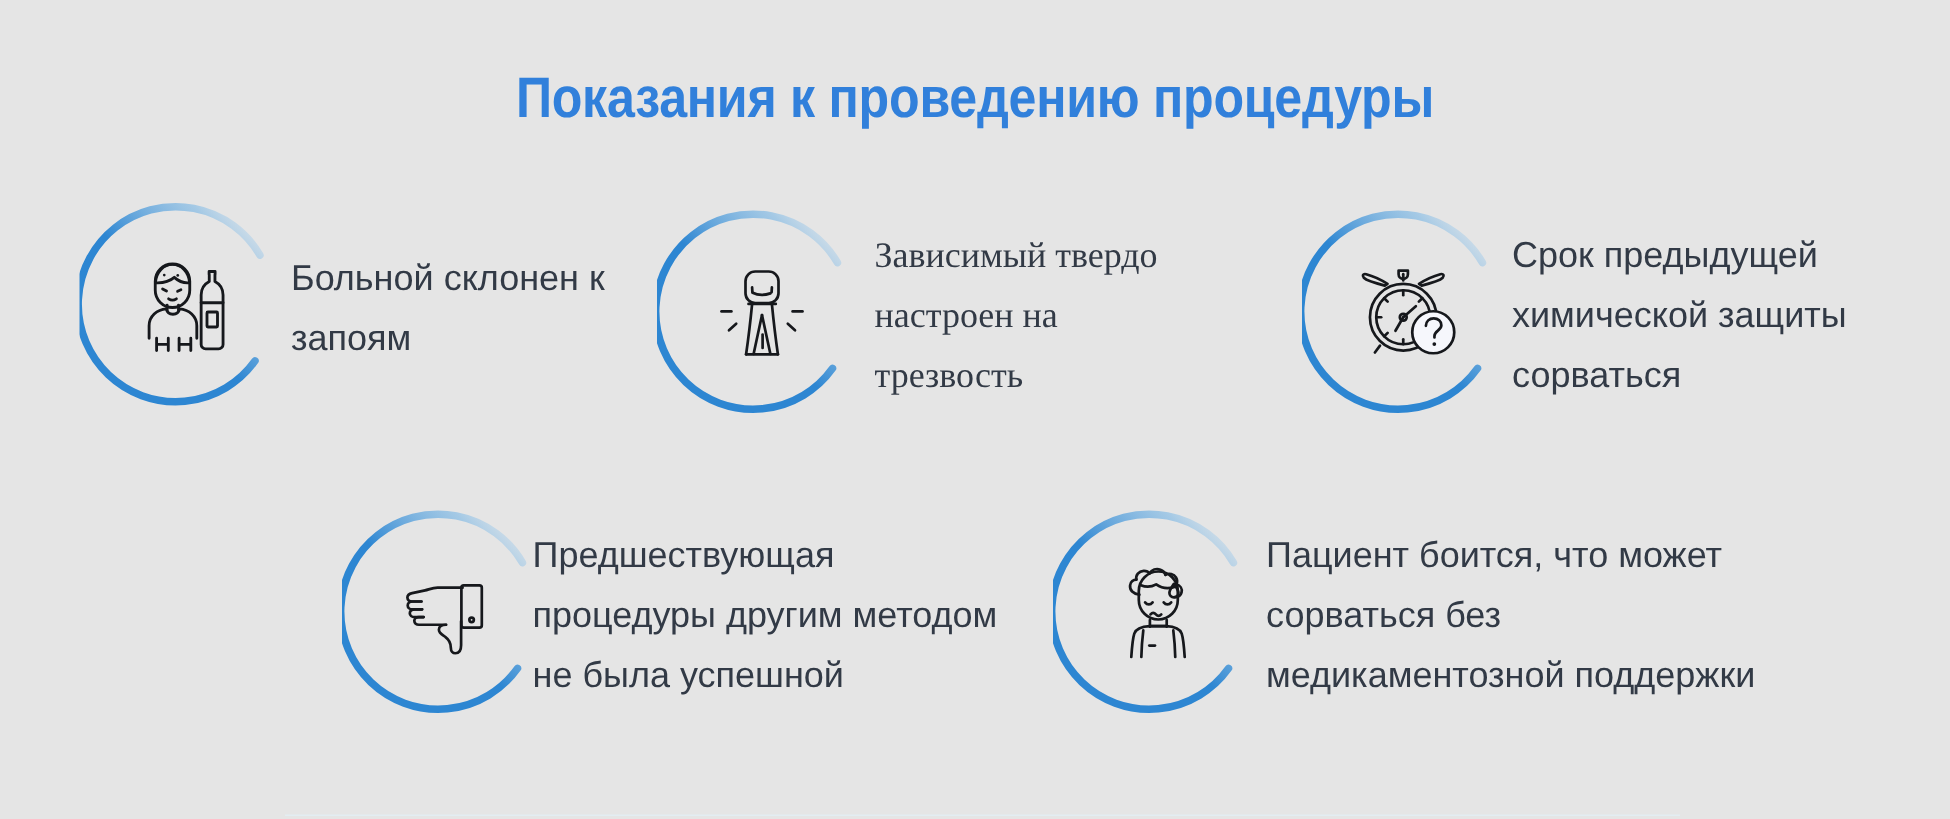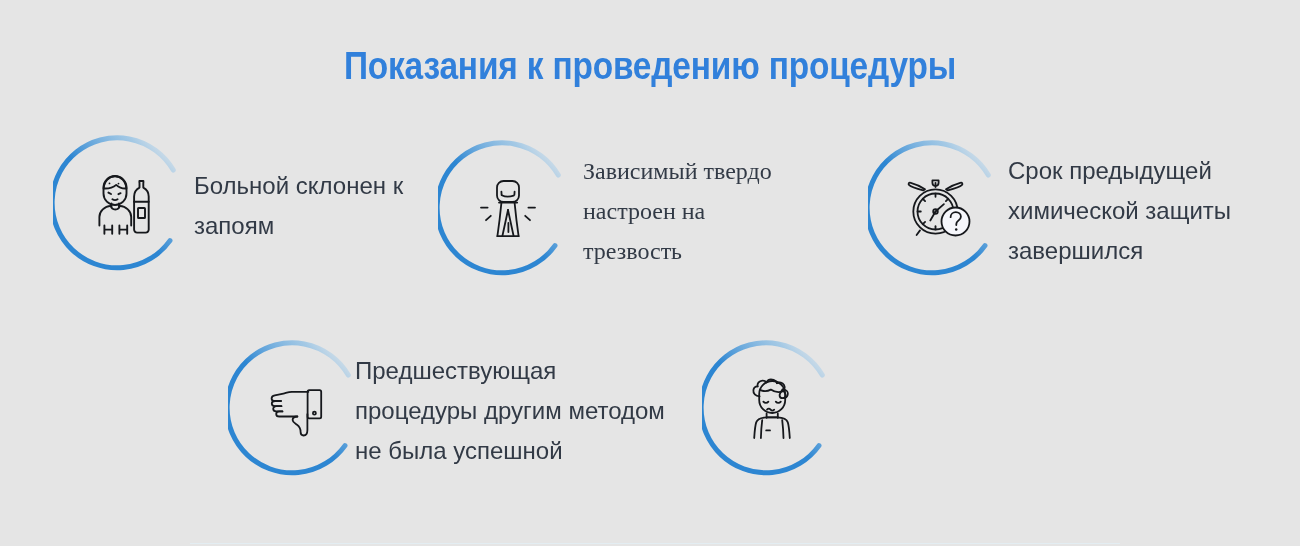--- a/index.html
+++ b/index.html
@@ -260,21 +260,21 @@
         <path d="M53.0 62.4 l3.4 4.6"></path>
 
         <circle cx="57.5" cy="53.5" r="14.0" fill="#f6f7fc"></circle>
         <path d="M52.6 49.2 c0 -3.0 2.3 -5.0 5.2 -5.0 c2.9 0 5.1 1.9 5.1 4.6
                  c0 3.5 -4.6 3.7 -4.6 7.2 v1.0"></path>
         <circle cx="58.2" cy="61.4" r="1.25" fill="#16181c" stroke="none"></circle>
       </svg>
     </div>
     <div class="item-text">Срок предыдущей
 химической защиты
-завершился</div>
+сорваться</div>
   </div>
 
   <div class="item" id="item-4">
     <div class="badge">
       <svg viewBox="0 0 140 140" xmlns="http://www.w3.org/2000/svg">
         <defs>
           <linearGradient id="ring4" x1="0" y1="1" x2="1" y2="0">
             <stop offset="0" stop-color="#2d86d2" stop-opacity="1"></stop>
             <stop offset="0.5" stop-color="#2d86d2" stop-opacity="1"></stop>
             <stop offset="0.82" stop-color="#6fb2e5" stop-opacity="0.55"></stop>
@@ -364,17 +364,20 @@
                  c0.8 2.4 1.5 8.0 2.0 15.6"></path>
 
         <path d="M34.6 49.4 h11.2"></path>
 
         <path d="M30.2 52.2 c-0.8 6.6 -1.2 12.4 -1.3 17.8"></path>
         <path d="M50.2 52.2 c0.8 6.6 1.2 12.4 1.3 17.8"></path>
 
         <path d="M34.2 62.4 h3.8"></path>
       </svg>
     </div>
+    <div class="item-text">Пациент боится, что может
+сорваться без
+медикаментозной поддержки</div>
   </div>
 
   <div id="bottom-rule"></div>
 
 </div>
 
 </body></html>

